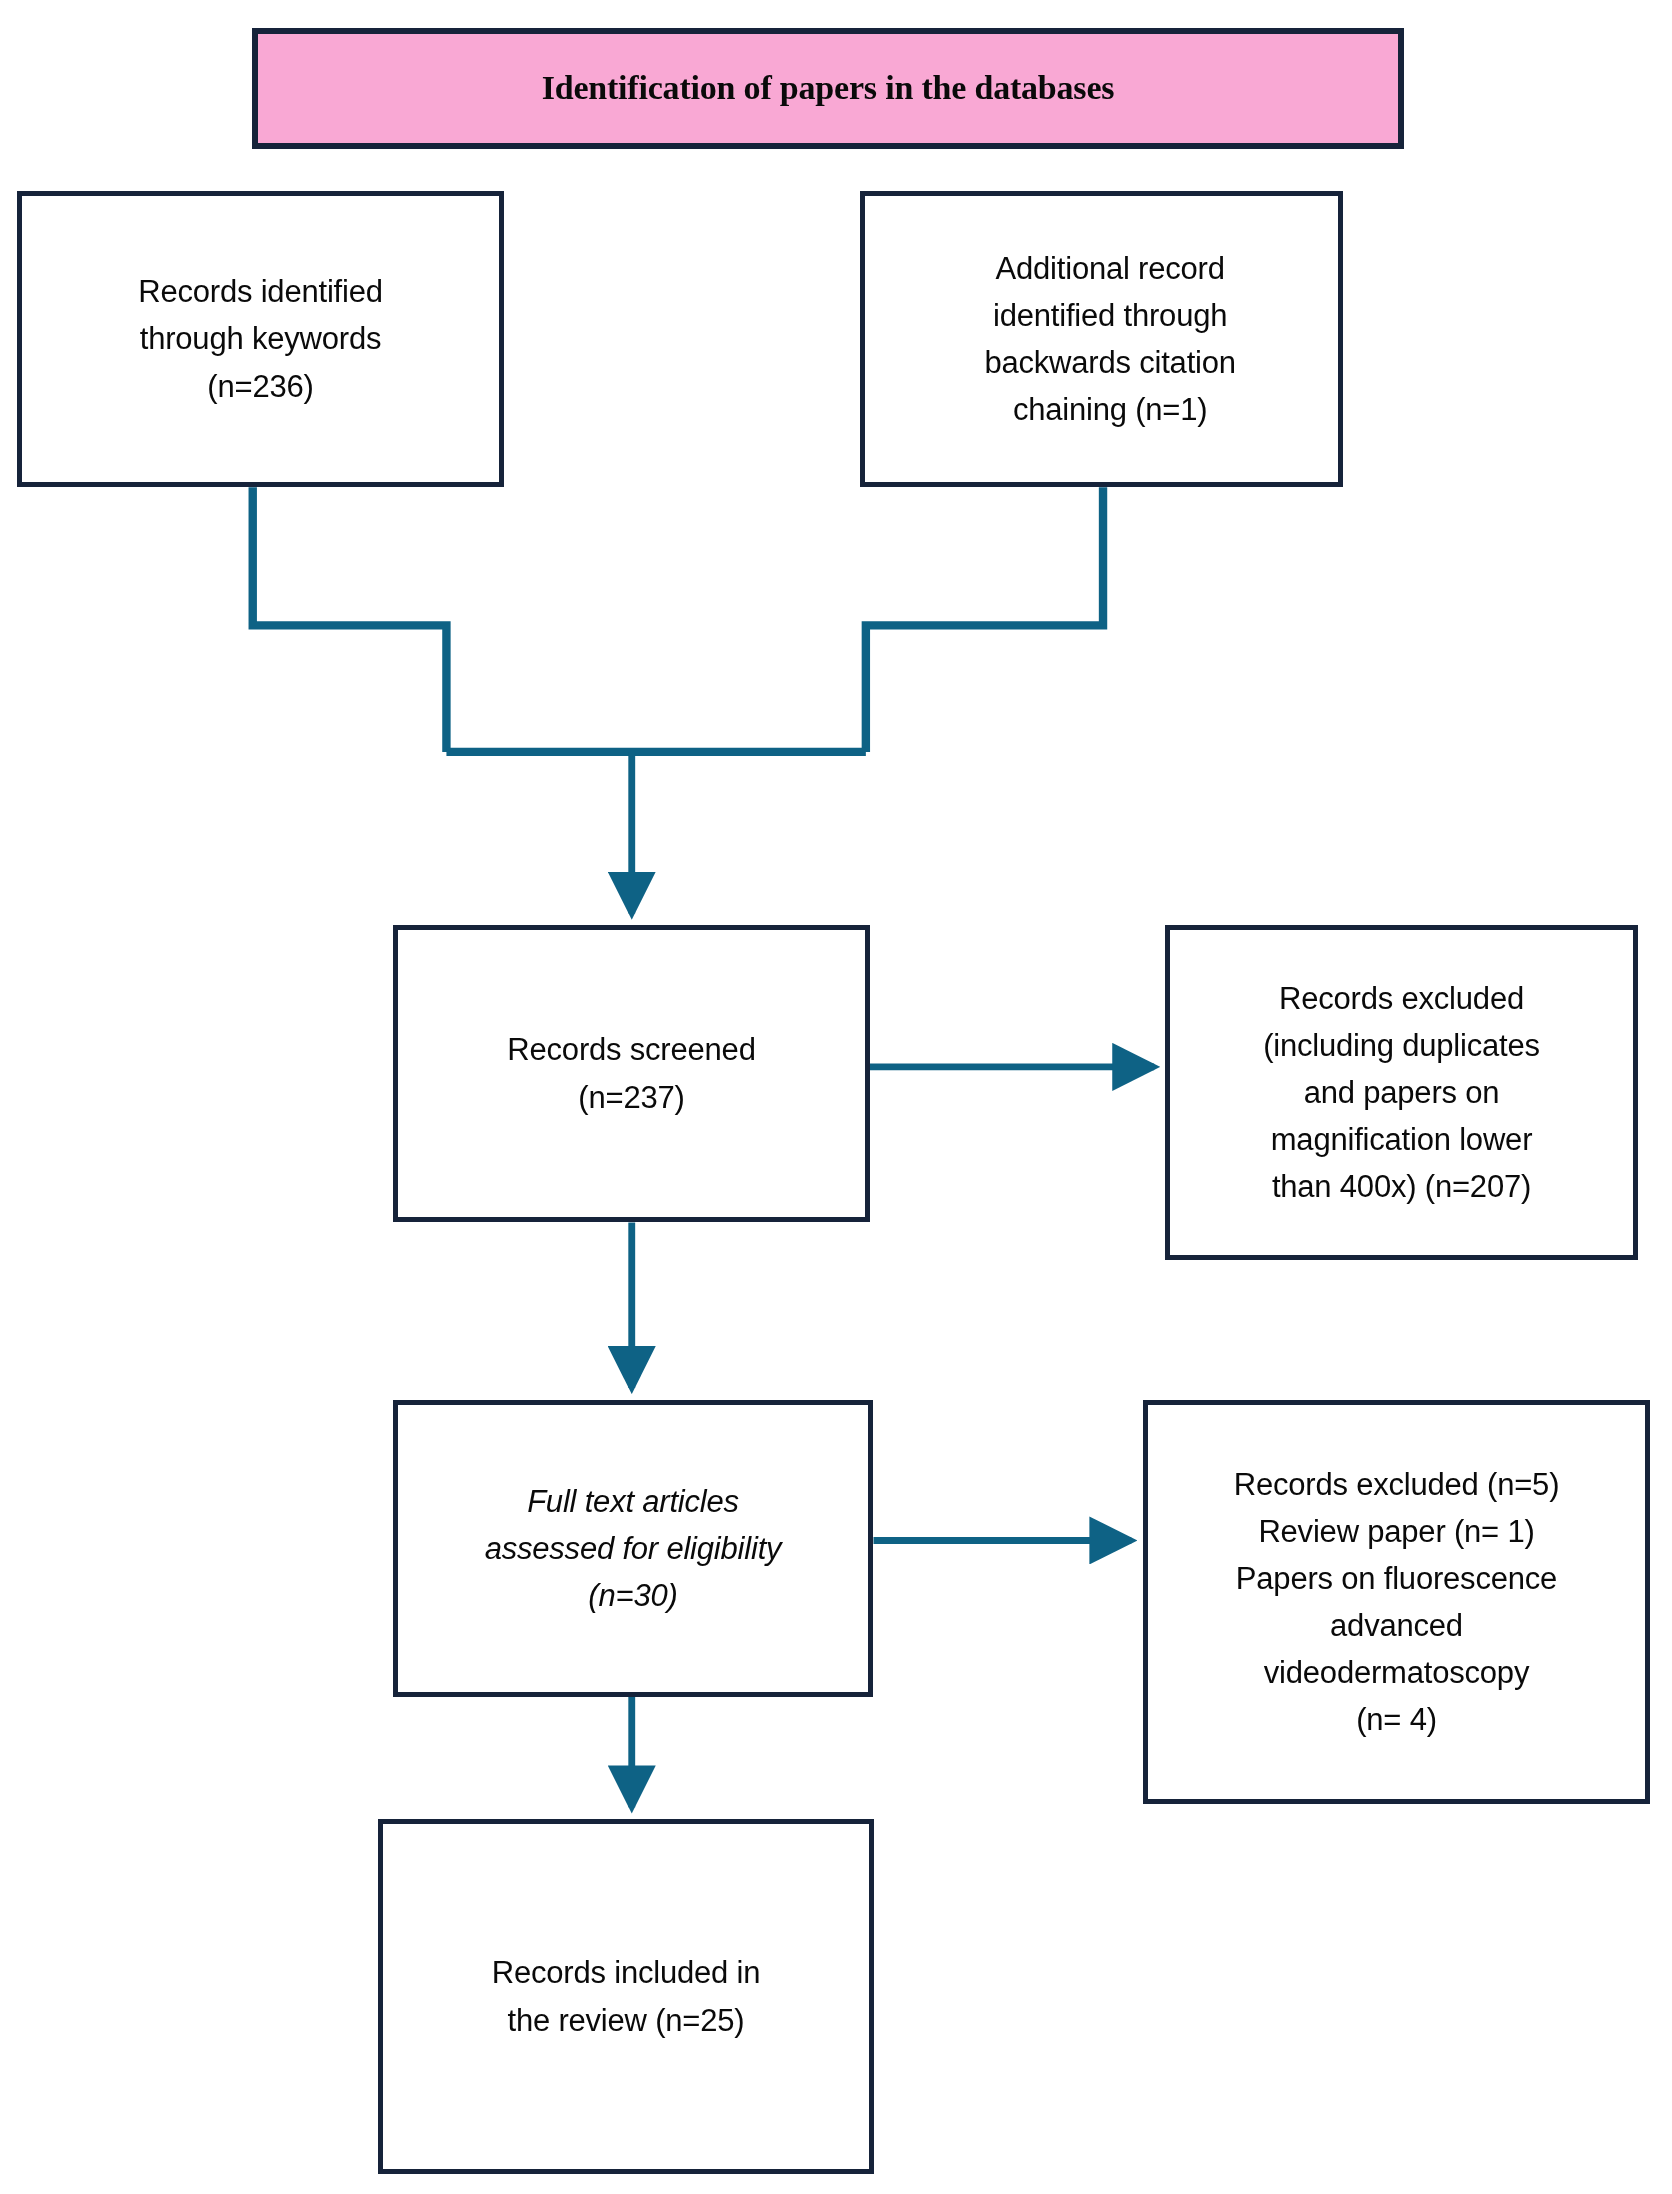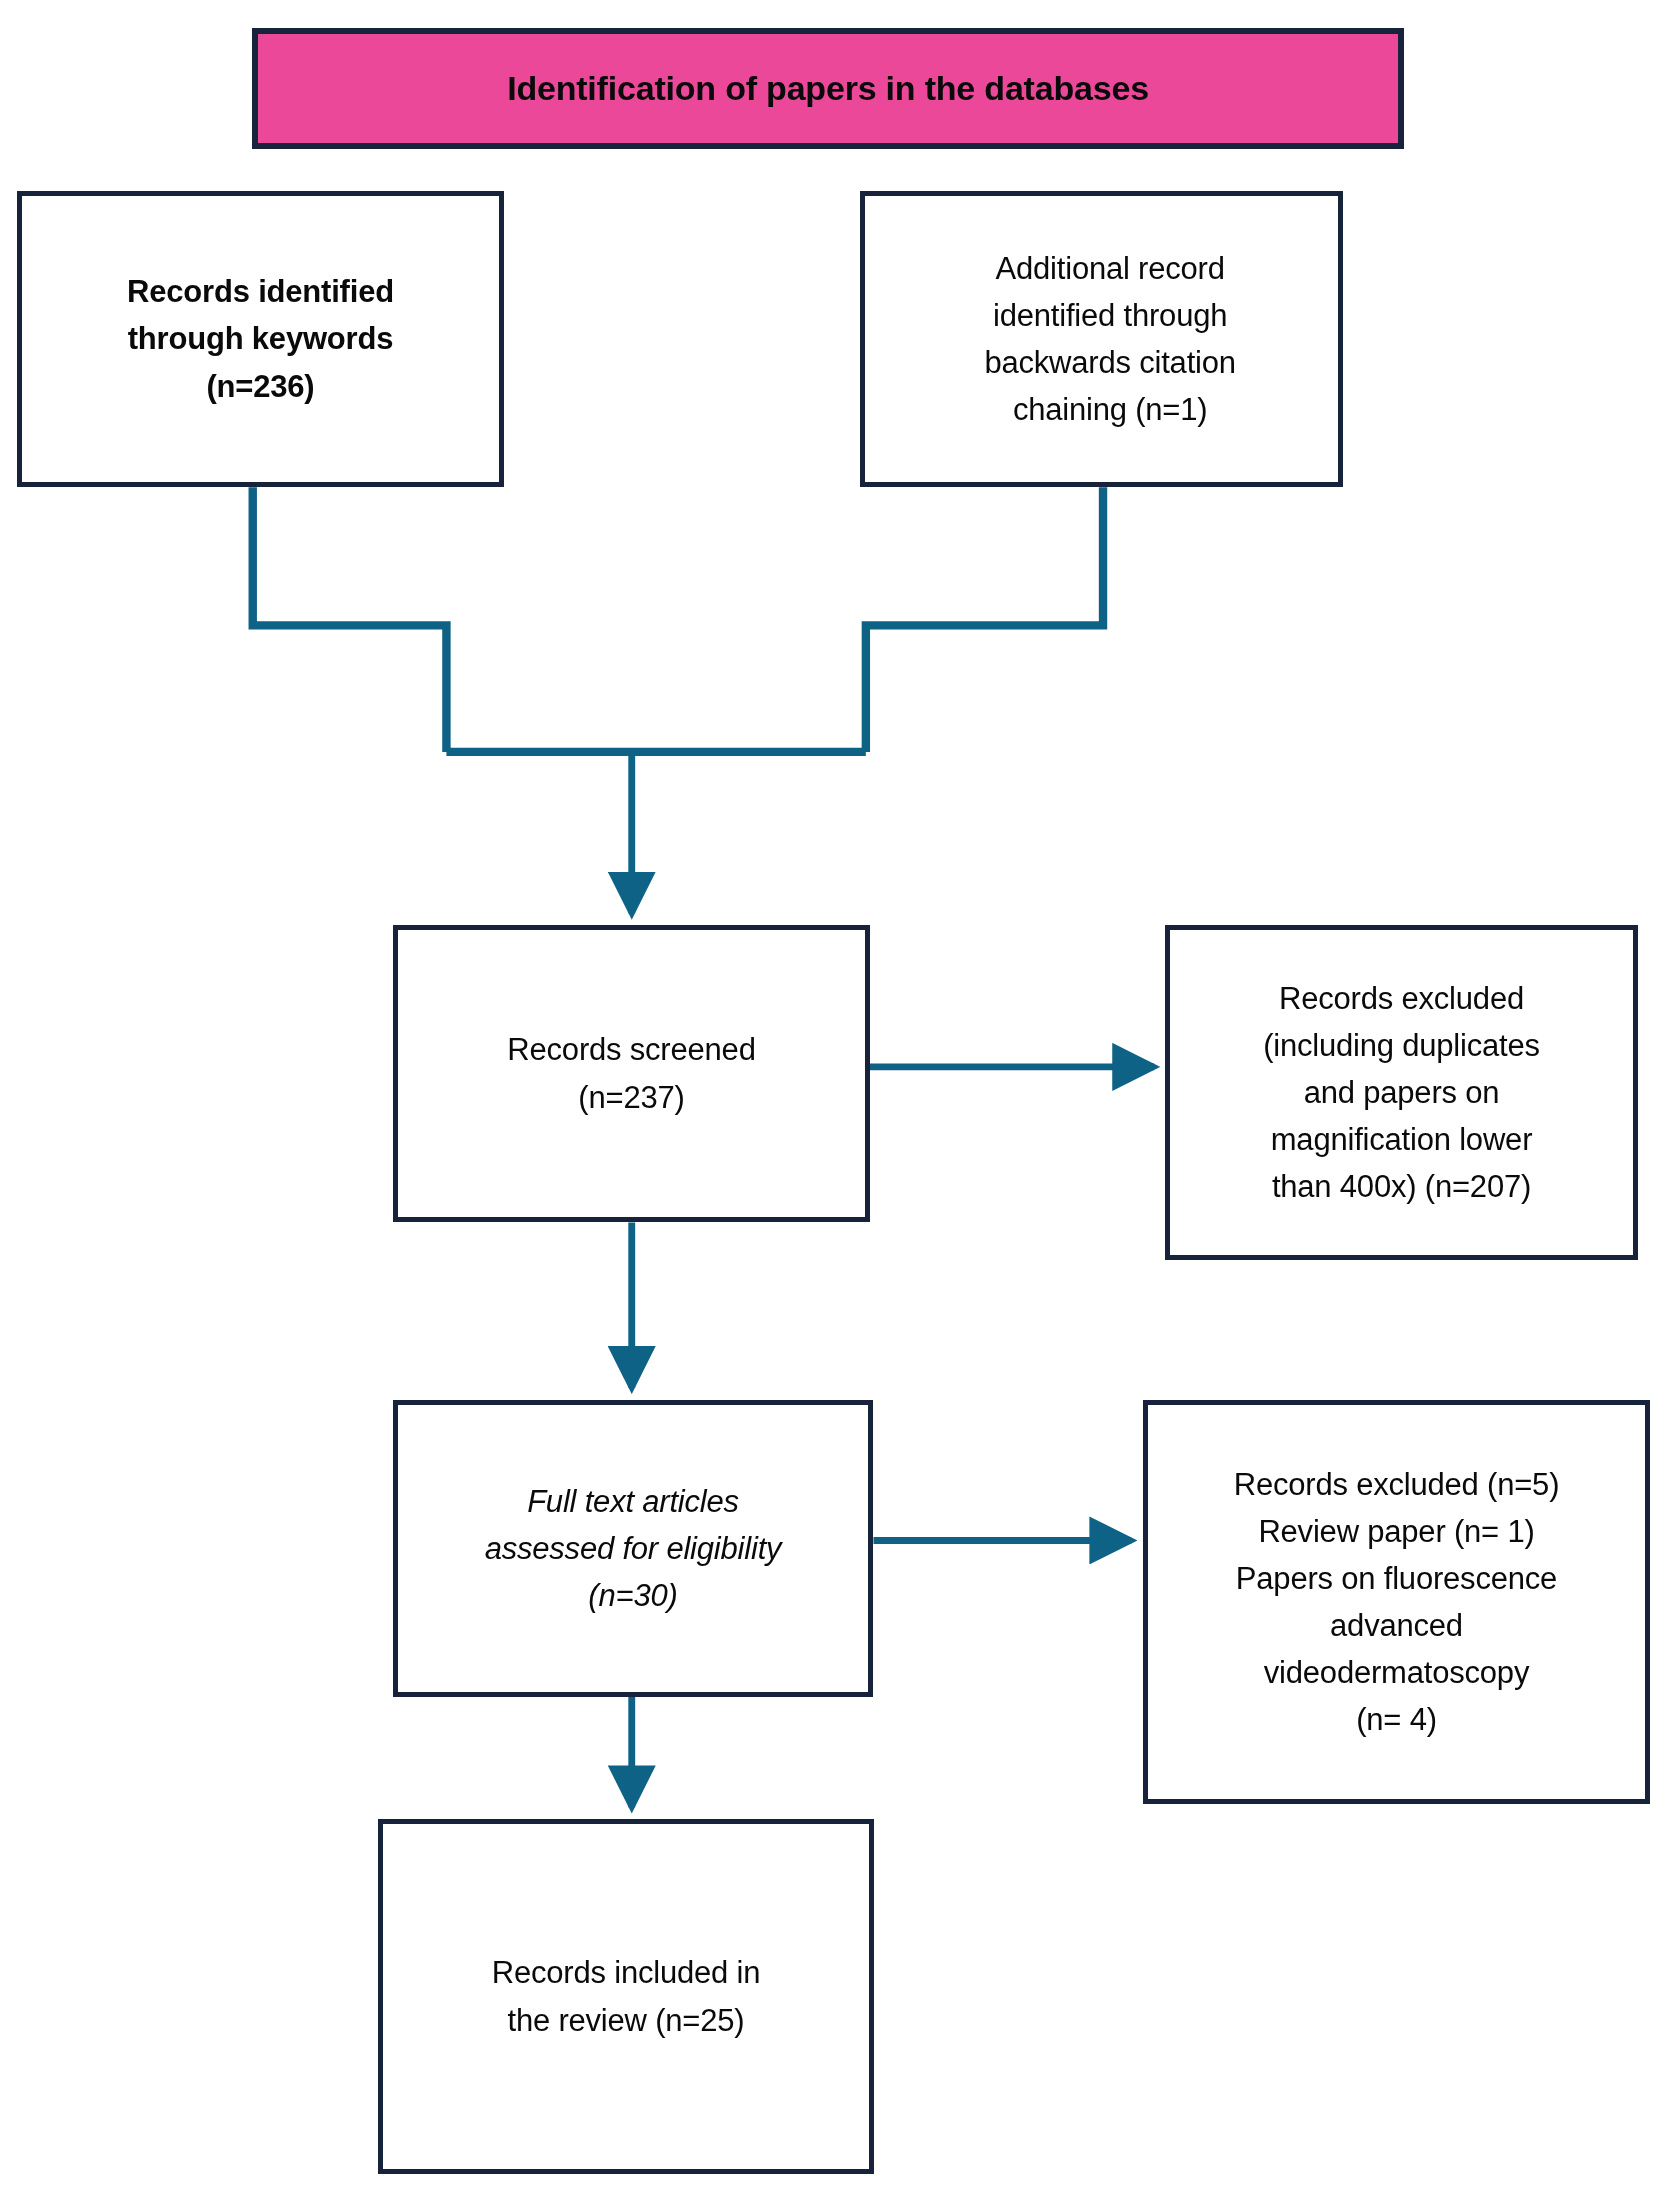--- a/index.html
+++ b/index.html
@@ -46,35 +46,35 @@
     line-height: 1.52;
     white-space: pre-line;
     letter-spacing: -0.2px;
   }
   
   #banner {
     left: 252px;
     top: 27.5px;
     width: 1152px;
     height: 121px;
-    background: #ec4899;
+    background: #f9a8d4;
     border: 6.1px solid #16233a;
+    font-family: Liberation Serif, serif;
   }
   #banner .txt {
     font-size: 34px;
     font-weight: 600;
     line-height: 1.2;
   }
   
   #node-identified {
     left: 17px;
     top: 191px;
     width: 487px;
     height: 296px;
-    font-weight: bold;
   }
   #node-identified .txt { font-size: 31px; }
 
   #node-additional {
     left: 860px;
     top: 191px;
     width: 483px;
     height: 296px;
   }
   #node-additional .txt { font-size: 31px; padding-left: 28px; }

